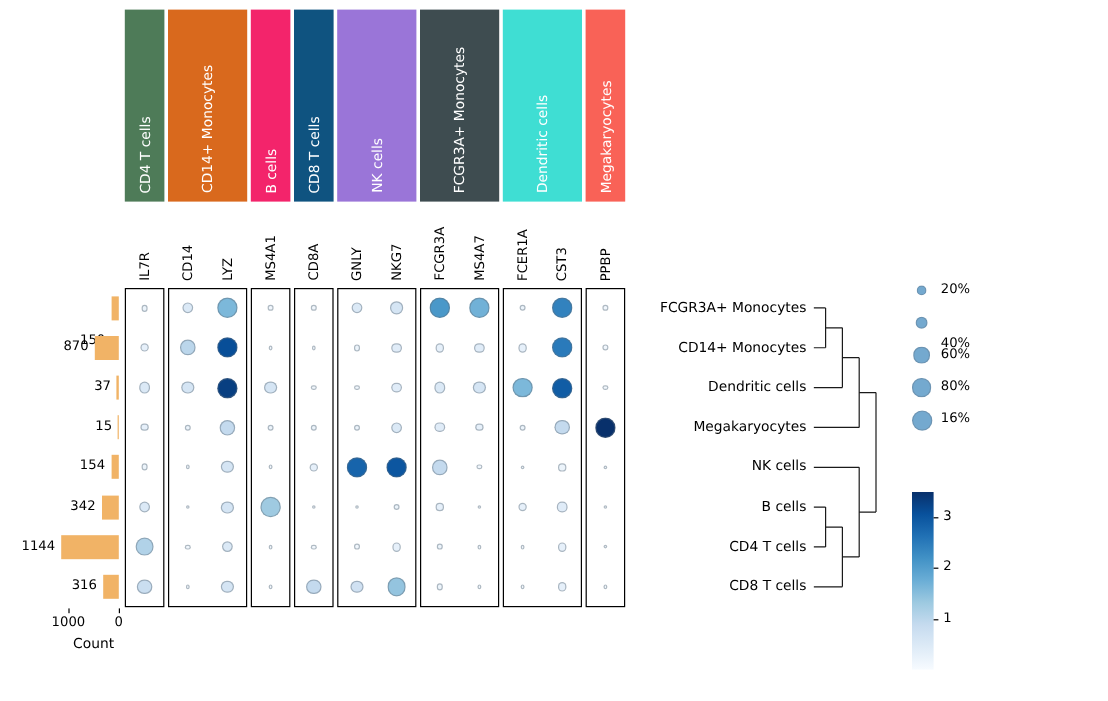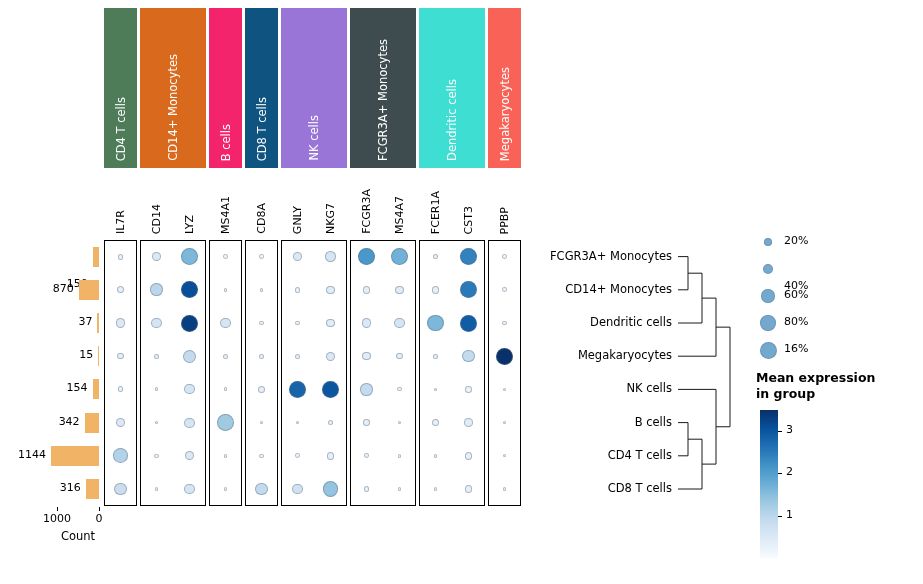--- a/index.html
+++ b/index.html
@@ -36,24 +36,20 @@
 
   <div>
     <div class="tickmark" style="left:57px"></div>
     <div class="tickmark" style="left:99px"></div>
     <div class="ticklabel" style="left:37px;width:40px">1000</div>
     <div class="ticklabel" style="left:79px;width:40px">0</div>
     <div class="axislabel">Count</div>
   </div>
 
   <div id="legend">
-    <div class="ltitle l2">
-      <div>Mean expression</div>
-      <div>in group</div>
-    </div>
     <div class="cbar"></div>
   <div class="ldot" style="left: 8.19868px; top: 50.1987px; width: 7.60263px; height: 7.60263px; background: rgb(116, 169, 207);"></div>
       <div class="ltick" style="left: 28px; top: 46px;">20%</div>
       <div class="ldot" style="left: 6.62413px; top: 75.6241px; width: 10.7517px; height: 10.7517px; background: rgb(116, 169, 207);"></div>
       <div class="ltick" style="left: 28px; top: 91px;">40%</div>
       <div class="ldot" style="left: 5.41593px; top: 101.416px; width: 13.1681px; height: 13.1681px; background: rgb(116, 169, 207);"></div>
       <div class="ltick" style="left: 28px; top: 100px;">60%</div>
       <div class="ldot" style="left: 4.39737px; top: 127.397px; width: 15.2053px; height: 15.2053px; background: rgb(116, 169, 207);"></div>
       <div class="ltick" style="left: 28px; top: 127px;">80%</div>
       <div class="ldot" style="left: 3.5px; top: 153.5px; width: 17px; height: 17px; background: rgb(116, 169, 207);"></div>

